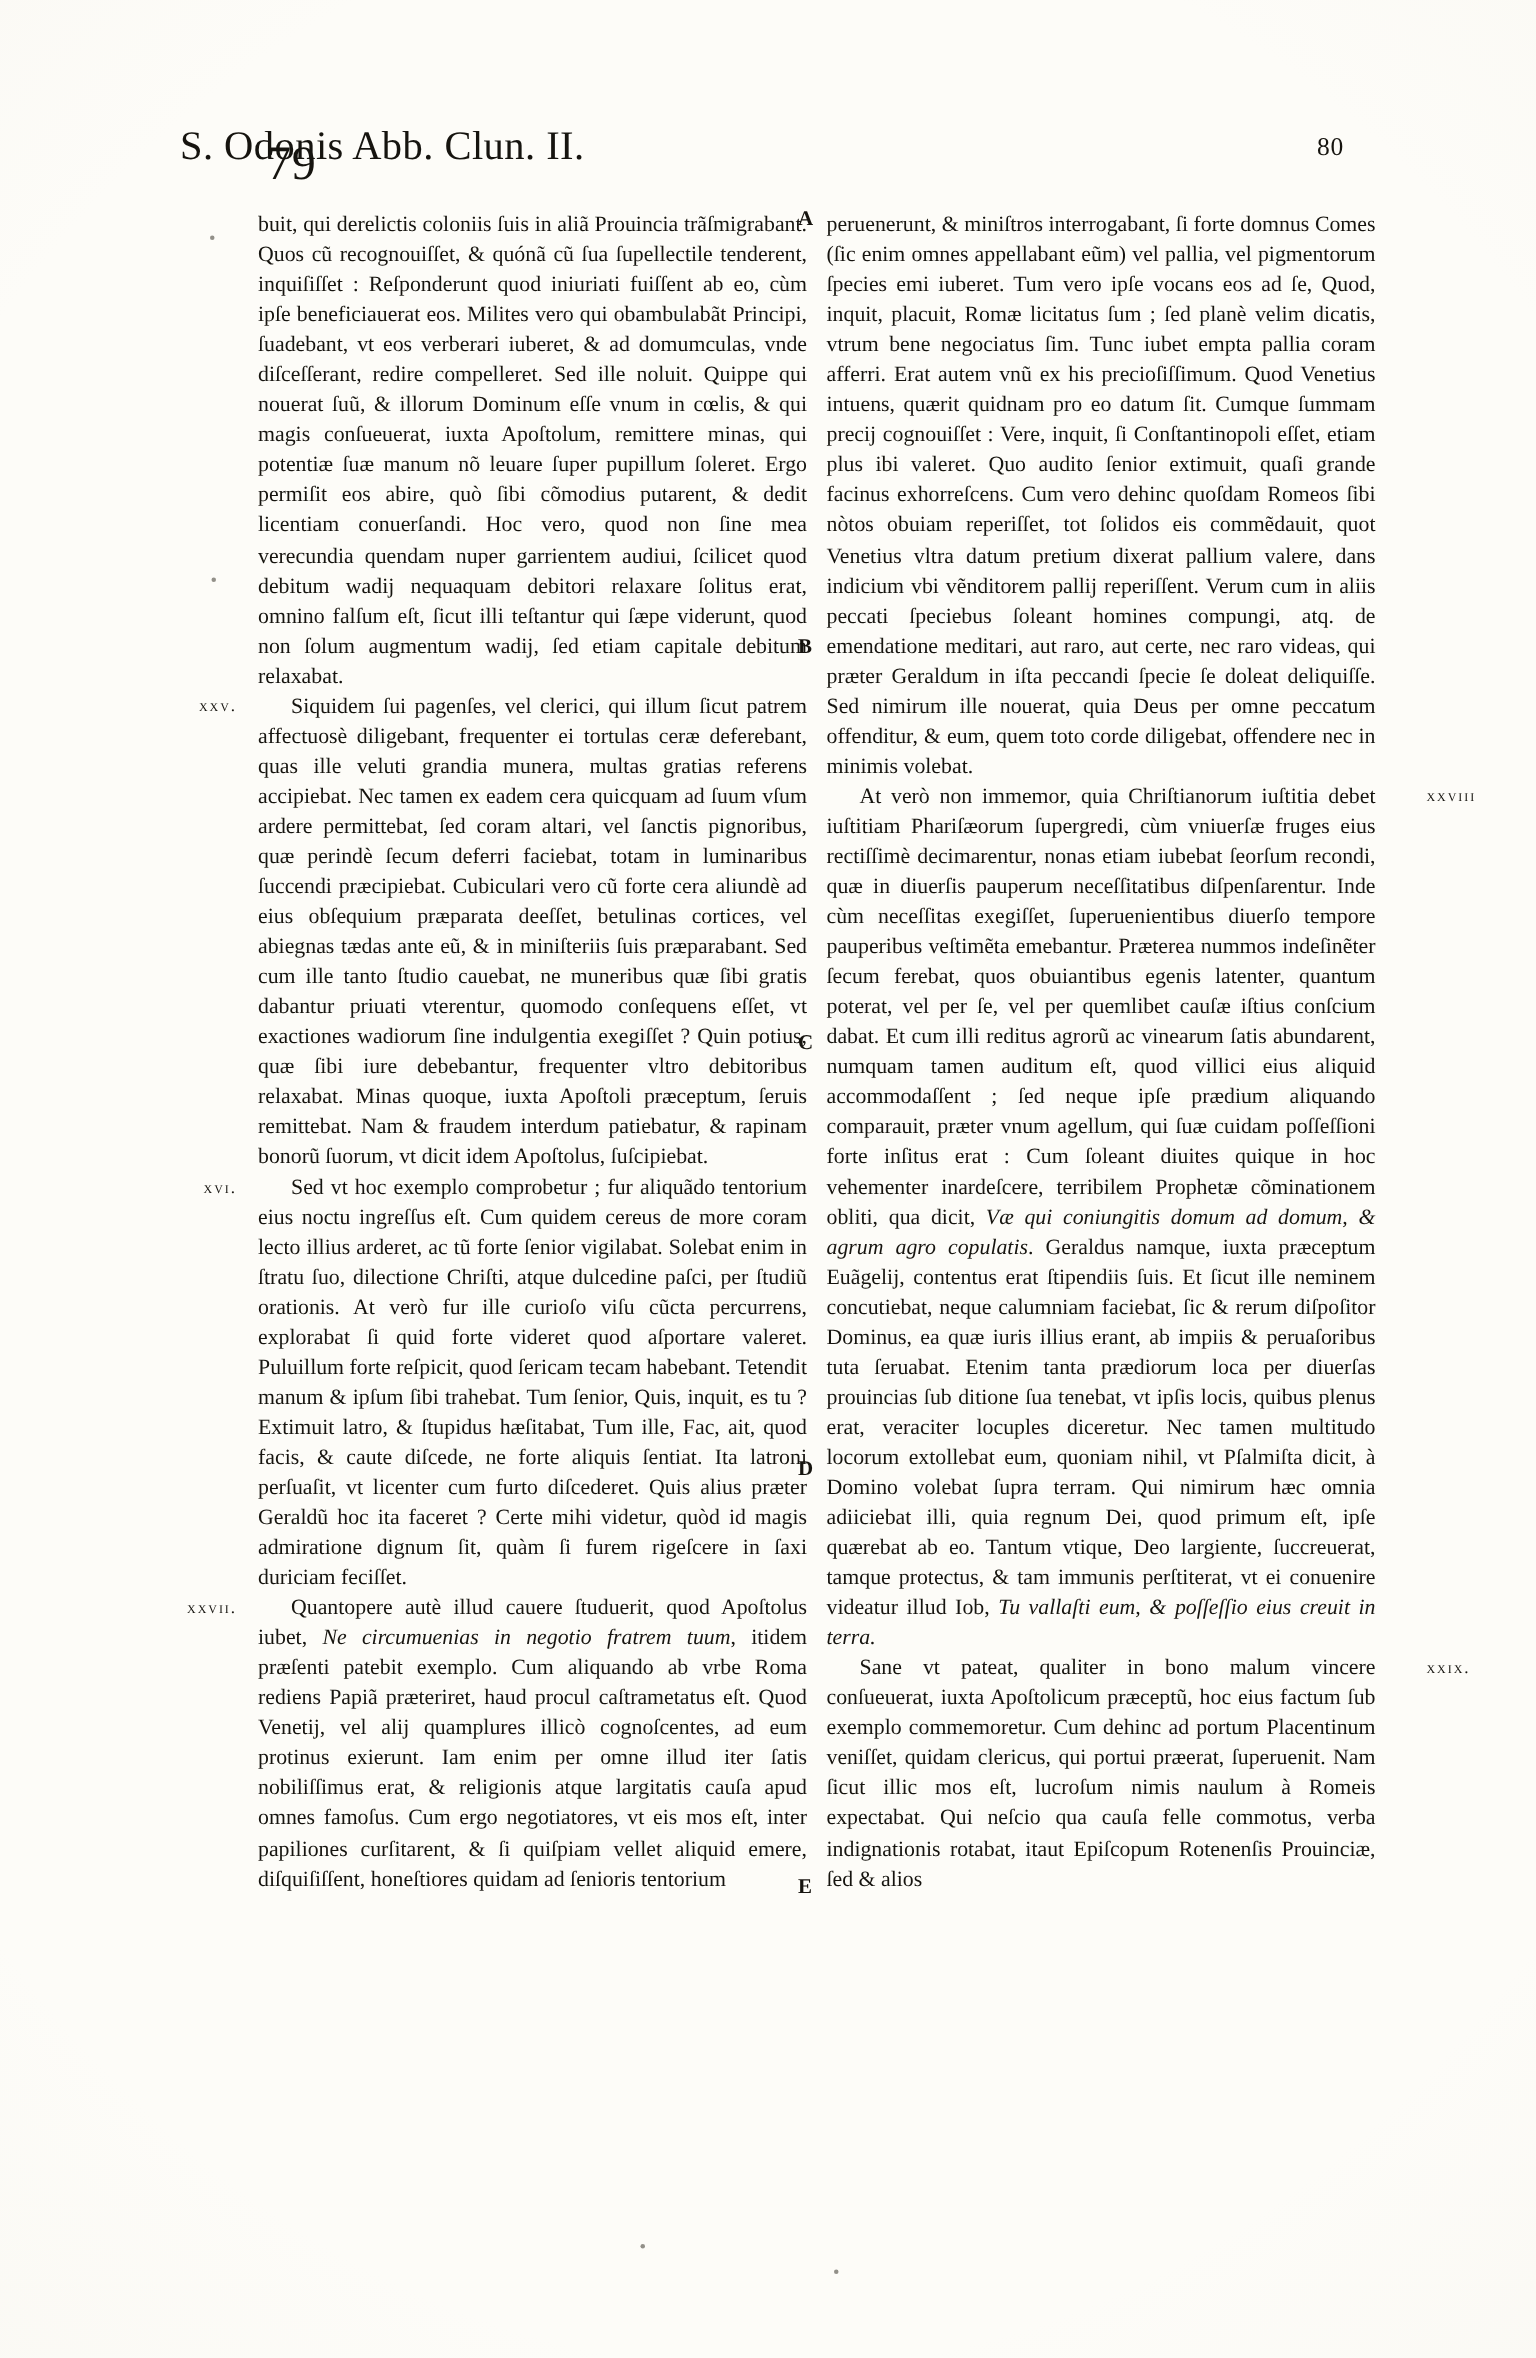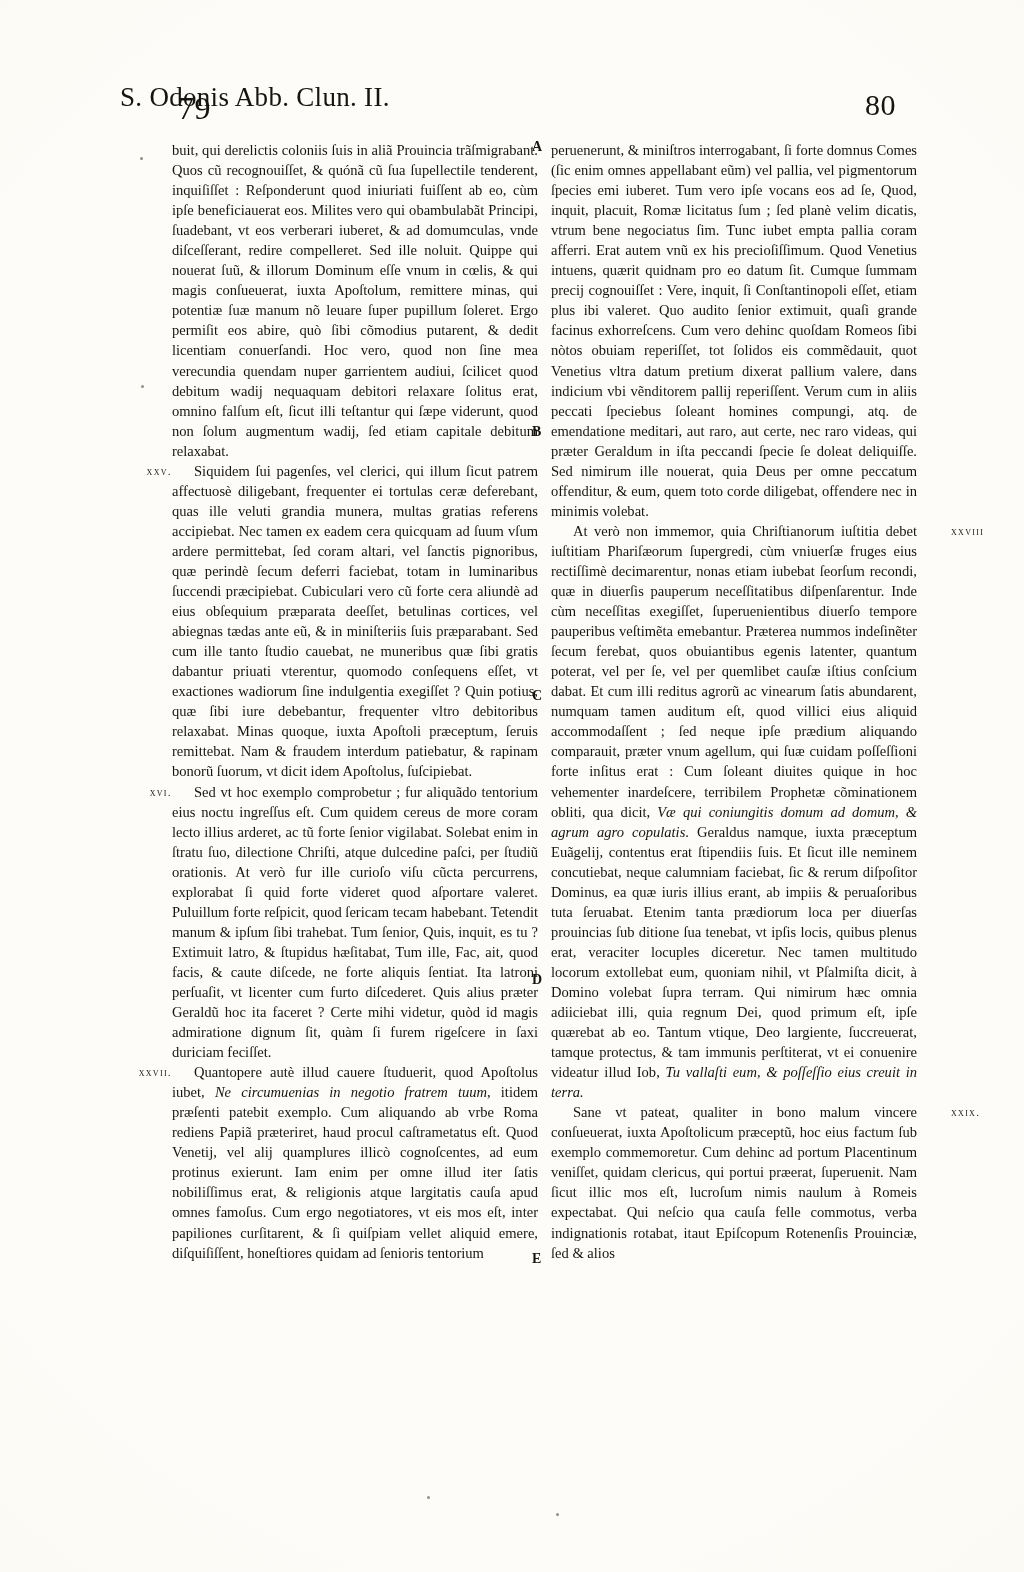--- a/index.html
+++ b/index.html
@@ -44,21 +44,21 @@
     position: absolute;
     left: 58px;
     top: 12px;
     font-size: 32px;
     letter-spacing: 0.5px;
   }
   #folio-right {
     position: absolute;
     right: 14px;
     top: 10px;
-    font-size: 30px;
+    font-size: 17px;
     letter-spacing: 0.5px;
   }
   #head-title {
     position: absolute;
     left: 0;
     right: 0;
     top: 4px;
     text-align: left;
     font-size: 27px;
     letter-spacing: 0.3px;
@@ -90,21 +90,21 @@
 
   
   .margin-num {
     position: absolute;
     font-size: 11.4px;
     letter-spacing: 1.3px;
     font-variant: small-caps;
     text-transform: lowercase;
     white-space: nowrap;
   }
-  .margin-num.left  { right: 100%; text-align: right; }
+  .margin-num.left  { right: 100%; margin-right: 14px; text-align: right; }
   .margin-num.right { left: 100%;  margin-left: 12px;  text-align: center;  }
 
   
   .col-letter {
     position: absolute;
     left: 532px;
     font-size: 14px;
     font-weight: bold;
     letter-spacing: 0.5px;
   }

